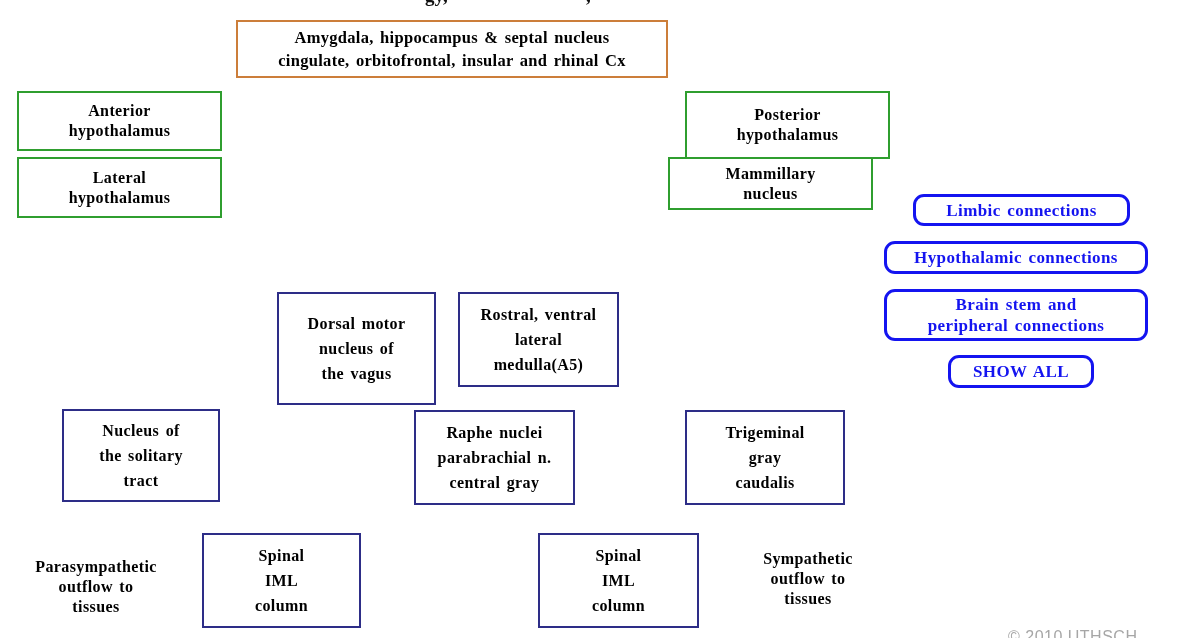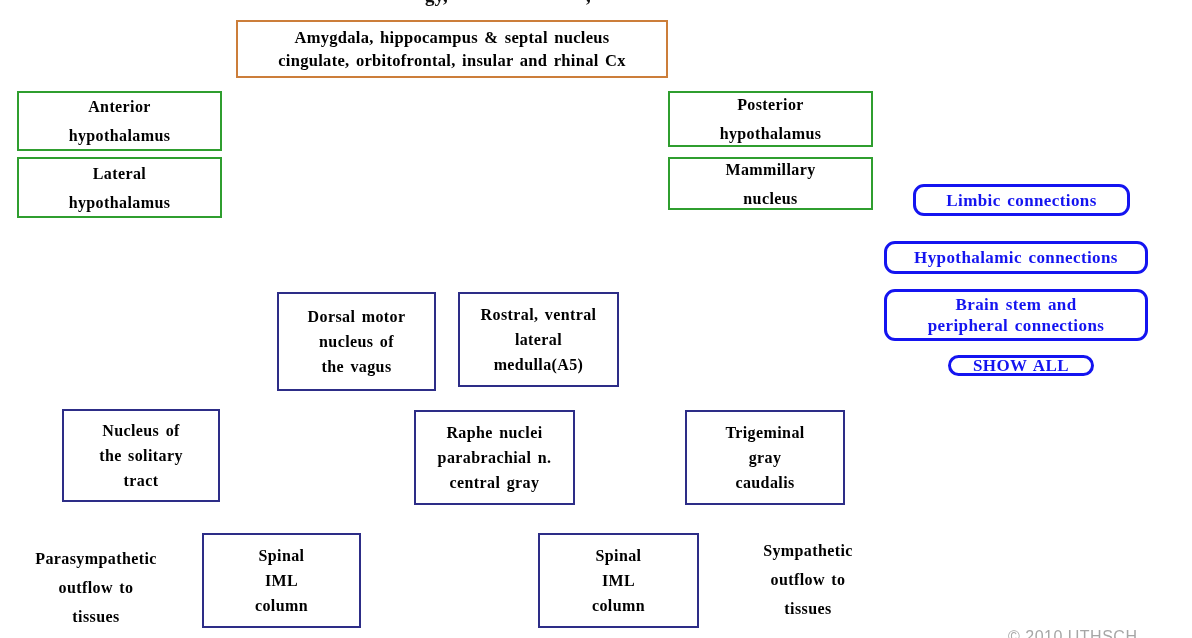--- a/index.html
+++ b/index.html
@@ -10,63 +10,63 @@
   
   .top-clip{position:absolute;left:0;top:0;width:100%;height:9px;overflow:hidden;}
   .top-frag{position:absolute;top:-15px;font-weight:bold;font-size:19px;color:#111;}
   .frag-left{left:425px;}
   .frag-right{left:586px;}
 
   
   .node{
     position:absolute;border:2px solid var(--navy);background:#ffffff;
     display:flex;align-items:center;justify-content:center;text-align:center;
-    white-space:pre-line;font-weight:bold;font-size:16px;line-height:29px;color:#000;
+    white-space:pre-line;font-weight:bold;font-size:16px;line-height:20px;color:#000;
     letter-spacing:0.4px;word-spacing:2px;box-sizing:border-box;
   }
   .green{border-color:var(--green);}
   .orange{border-color:var(--orange);font-size:16.5px;line-height:23px;letter-spacing:0.3px;}
   .plain{border:none;background:transparent;}
 
   .cortex{left:236px;top:20px;width:432px;height:58px;}
   .anterior{left:17px;top:91px;width:205px;height:60px;}
   .lateral{left:17px;top:157px;width:205px;height:61px;}
-  .posterior{left:668px;top:91px;width:205px;height:56px;}
+  .posterior{left:685px;top:91px;width:205px;height:68px;}
   .mammillary{left:668px;top:157px;width:205px;height:53px;}
 
   .ellipse{
     position:absolute;left:255px;top:168px;width:386px;height:110px;
     background:var(--ellipse-fill);border:2px solid var(--ellipse-stroke);border-radius:50%;
     display:flex;align-items:center;justify-content:center;box-sizing:border-box;
   }
   .ellipse span{
     color:var(--ellipse-text);font-weight:bold;font-size:19px;letter-spacing:0.4px;word-spacing:2px;
   }
 
-  .dorsal{left:277px;top:292px;width:159px;height:99px;line-height:25px;}
+  .dorsal{left:277px;top:292px;width:159px;height:113px;line-height:25px;}
   .rostral{left:458px;top:292px;width:161px;height:95px;line-height:25px;}
   .nts{left:62px;top:409px;width:158px;height:93px;line-height:25px;}
   .raphe{left:370px;top:410px;width:161px;height:95px;line-height:25px;margin-left:44px;}
   .trigeminal{left:685px;top:410px;width:160px;height:95px;line-height:25px;}
   .spinal-left{left:202px;top:533px;width:159px;height:95px;line-height:25px;}
   .spinal-right{left:538px;top:533px;width:161px;height:95px;line-height:25px;}
   .parasym{left:15px;top:549px;width:162px;height:76px;}
   .sympat{left:728px;top:541px;width:160px;height:76px;}
 
   .btn{
     position:absolute;border:3px solid var(--blue);border-radius:11px;background:#ffffff;
     color:var(--blue);font-weight:bold;font-size:17px;line-height:21px;
     display:flex;align-items:center;justify-content:center;text-align:center;
     white-space:pre-line;letter-spacing:0.4px;word-spacing:2px;box-sizing:border-box;cursor:pointer;
     font-family:"Liberation Serif","DejaVu Serif",serif;padding:0;
   }
-  .btn-limbic{left:913px;top:184px;width:217px;height:32px;}
+  .btn-limbic{left:913px;top:194px;width:217px;height:32px;}
   .btn-hypo{left:884px;top:241px;width:264px;height:33px;}
   .btn-brainstem{left:884px;top:289px;width:264px;height:52px;}
-  .btn-showall{left:948px;top:355px;width:146px;height:21px;}
+  .btn-showall{left:948px;top:355px;width:146px;height:33px;}
 
   .copyright{
     position:absolute;left:1008px;top:628px;
     font-family:"Liberation Sans","DejaVu Sans",sans-serif;
     font-size:16px;color:var(--copyright);letter-spacing:0.5px;font-weight:normal;
   }
 </style>
 </head>
 <body>
 

